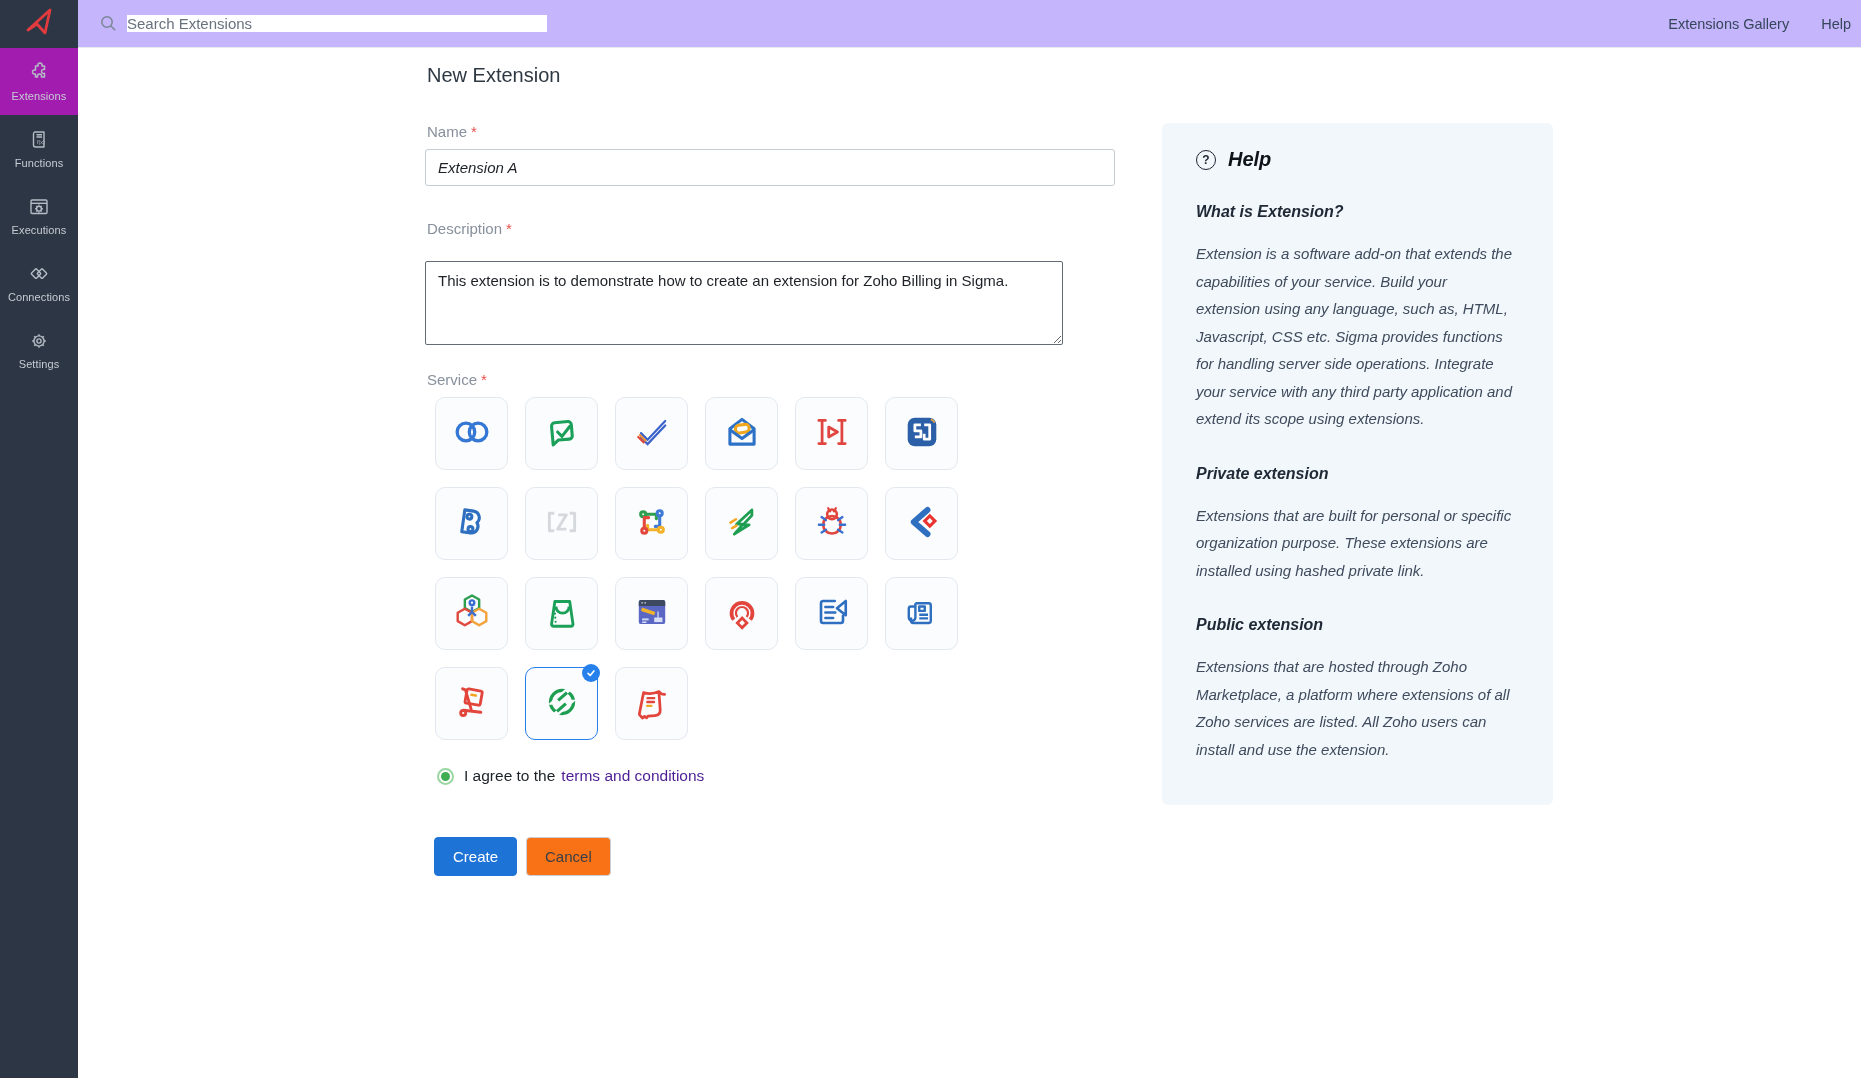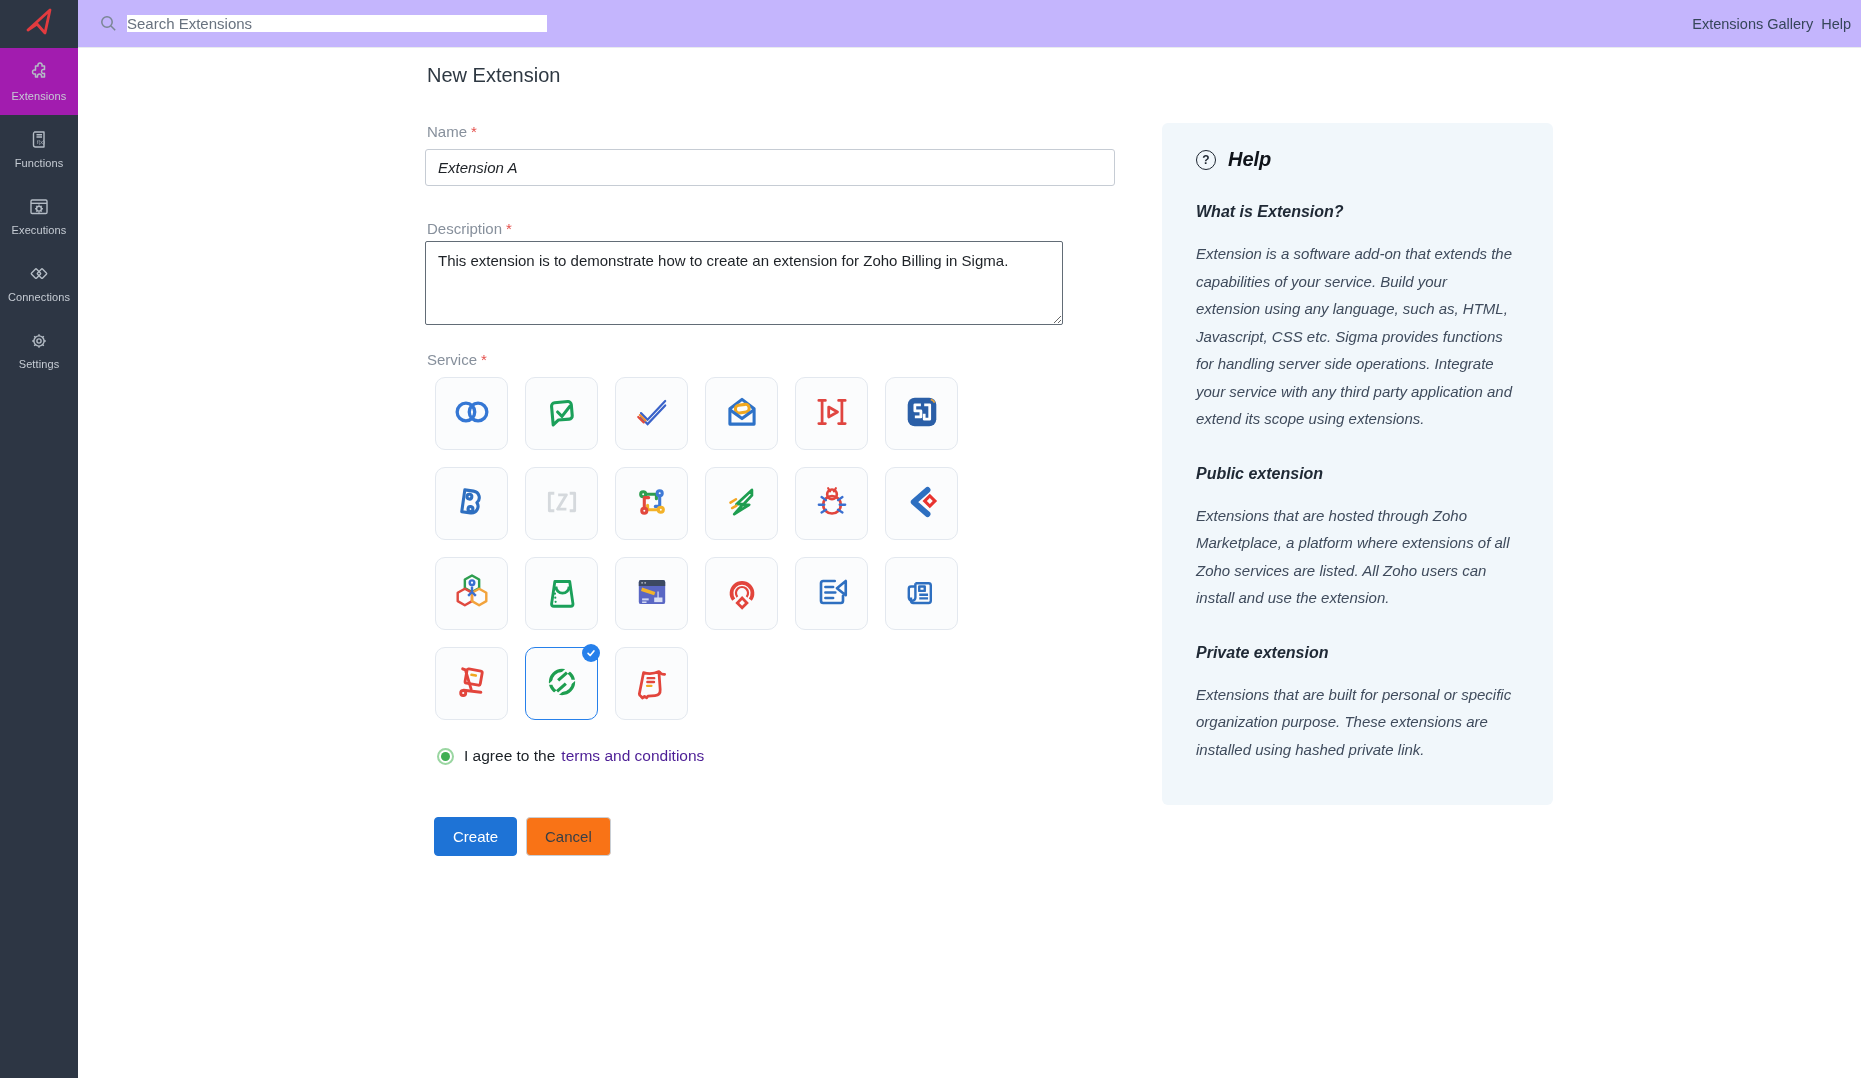--- a/index.html
+++ b/index.html
@@ -14,32 +14,32 @@
   .nav-item { height:67px; display:flex; flex-direction:column; align-items:center; justify-content:center; gap:5px; cursor:pointer; }
   .nav-item.active { background:#a21caf; }
   .nav-label { font-size:11px; color:#c6ccd4; letter-spacing:.1px; }
   .nav-icon svg { display:block; }
   
   .topbar { position:absolute; left:78px; right:0; top:0; height:48px; background:#c4b5fd;
             border-bottom:1px solid #e8ebee; display:flex; align-items:center; padding:0 10px 0 22px; }
   .search-icon { display:flex; margin-right:10px; }
   .search { border:none; outline:none; font-size:15px; width:420px; color:#333; font-family:inherit; }
   .search::placeholder { color:#68727f; }
-  .top-links { margin-left:auto; display:flex; gap:8px; align-items:center; }
+  .top-links { margin-left:auto; display:flex; gap:32px; align-items:center; }
   .top-links a { font-size:14.5px; color:#36465a; cursor:pointer; text-decoration:none; }
   
   .form { position:absolute; left:425px; top:56px; width:640px; }
   .form h1 { margin:8px 0 0 2px; font-size:20px; font-weight:500; color:#2e3842; }
   .field-label { margin:36px 0 0 2px; font-size:15px; color:#87909c; }
   .field-label.tight { margin-top:34px; }
   .field-label.service-lbl { margin-top:26px; }
   .req { color:#e5504c; margin-left:4px; }
   .text-input { margin-top:9px; width:690px; height:37px; border:1px solid #c6ccd4; border-radius:3px;
                 padding:0 12px; font-size:15px; color:#1e2227; font-family:inherit; outline:none; display:block;font-style:italic; }
-  .desc-input { margin-top:4px; width:638px; height:84px; border:1px solid #626c76; border-radius:2px;
+  .desc-input { margin-top:24px; width:638px; height:84px; border:1px solid #626c76; border-radius:2px;
                 padding:8px 12px; font-size:15px; color:#1e2227; font-family:inherit; outline:none;
                 resize:both; line-height:1.45; display:block; }
   
   .tiles { margin:9px 0 0 10px; display:grid; grid-template-columns:repeat(6,73px); gap:17px; width:523px; }
   .tile { position:relative; width:73px; height:73px; background:#fbfcfd; border:1px solid #e3e8ef;
           border-radius:10px; display:flex; align-items:center; justify-content:center; cursor:pointer; }
   .tile.selected { border:1.5px solid #2680eb; }
   .badge { position:absolute; top:-4px; right:-3px; width:18px; height:18px; border-radius:50%;
            background:#2680eb; display:flex; align-items:center; justify-content:center; }
   
@@ -371,20 +371,20 @@
 <aside class="help-panel">
   <div class="help-head">
     <span class="q-icon">?</span>
     <span class="help-title">Help</span>
   </div>
   <section class="help-section">
     <h3>What is Extension?</h3>
     <p>Extension is a software add-on that extends the capabilities of your service. Build your extension using any language, such as, HTML, Javascript, CSS etc. Sigma provides functions for handling server side operations. Integrate your service with any third party application and extend its scope using extensions.</p>
   </section>
   <section class="help-section">
+    <h3>Private extension</h3>
+    <p>Extensions that are built for personal or specific organization purpose. These extensions are installed using hashed private link.</p>
+  </section>
+  <section class="help-section">
     <h3>Public extension</h3>
     <p>Extensions that are hosted through Zoho Marketplace, a platform where extensions of all Zoho services are listed. All Zoho users can install and use the extension.</p>
   </section>
-  <section class="help-section">
-    <h3>Private extension</h3>
-    <p>Extensions that are built for personal or specific organization purpose. These extensions are installed using hashed private link.</p>
-  </section>
 </aside>
 
 </body></html>

